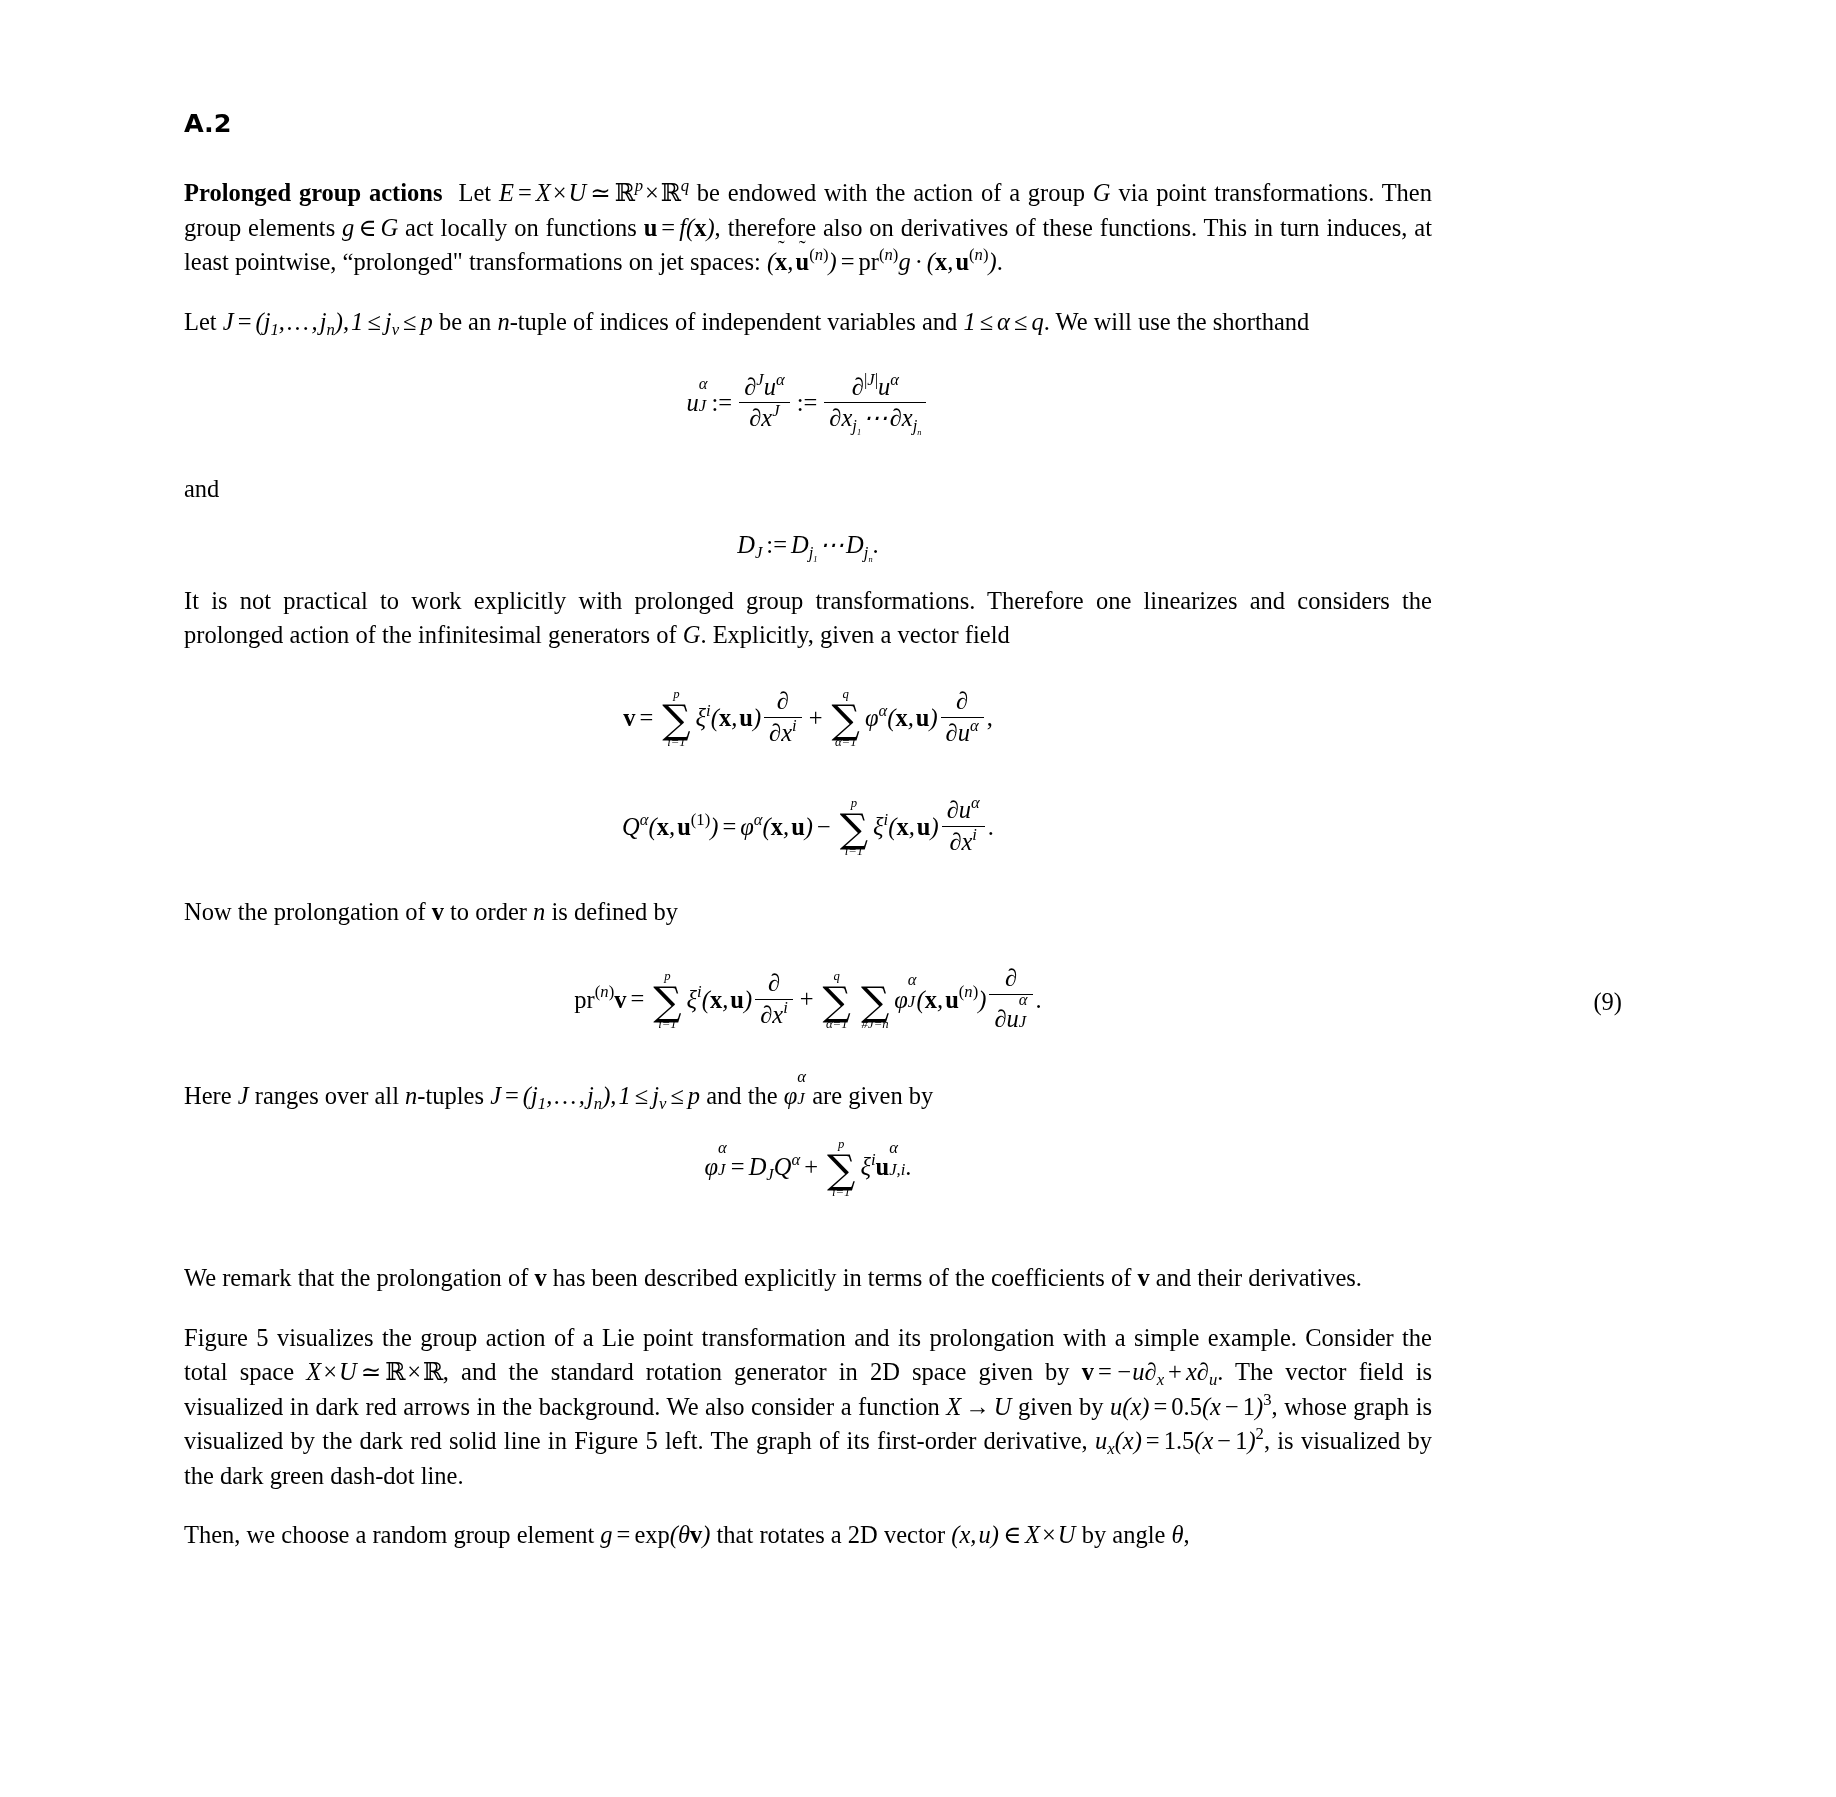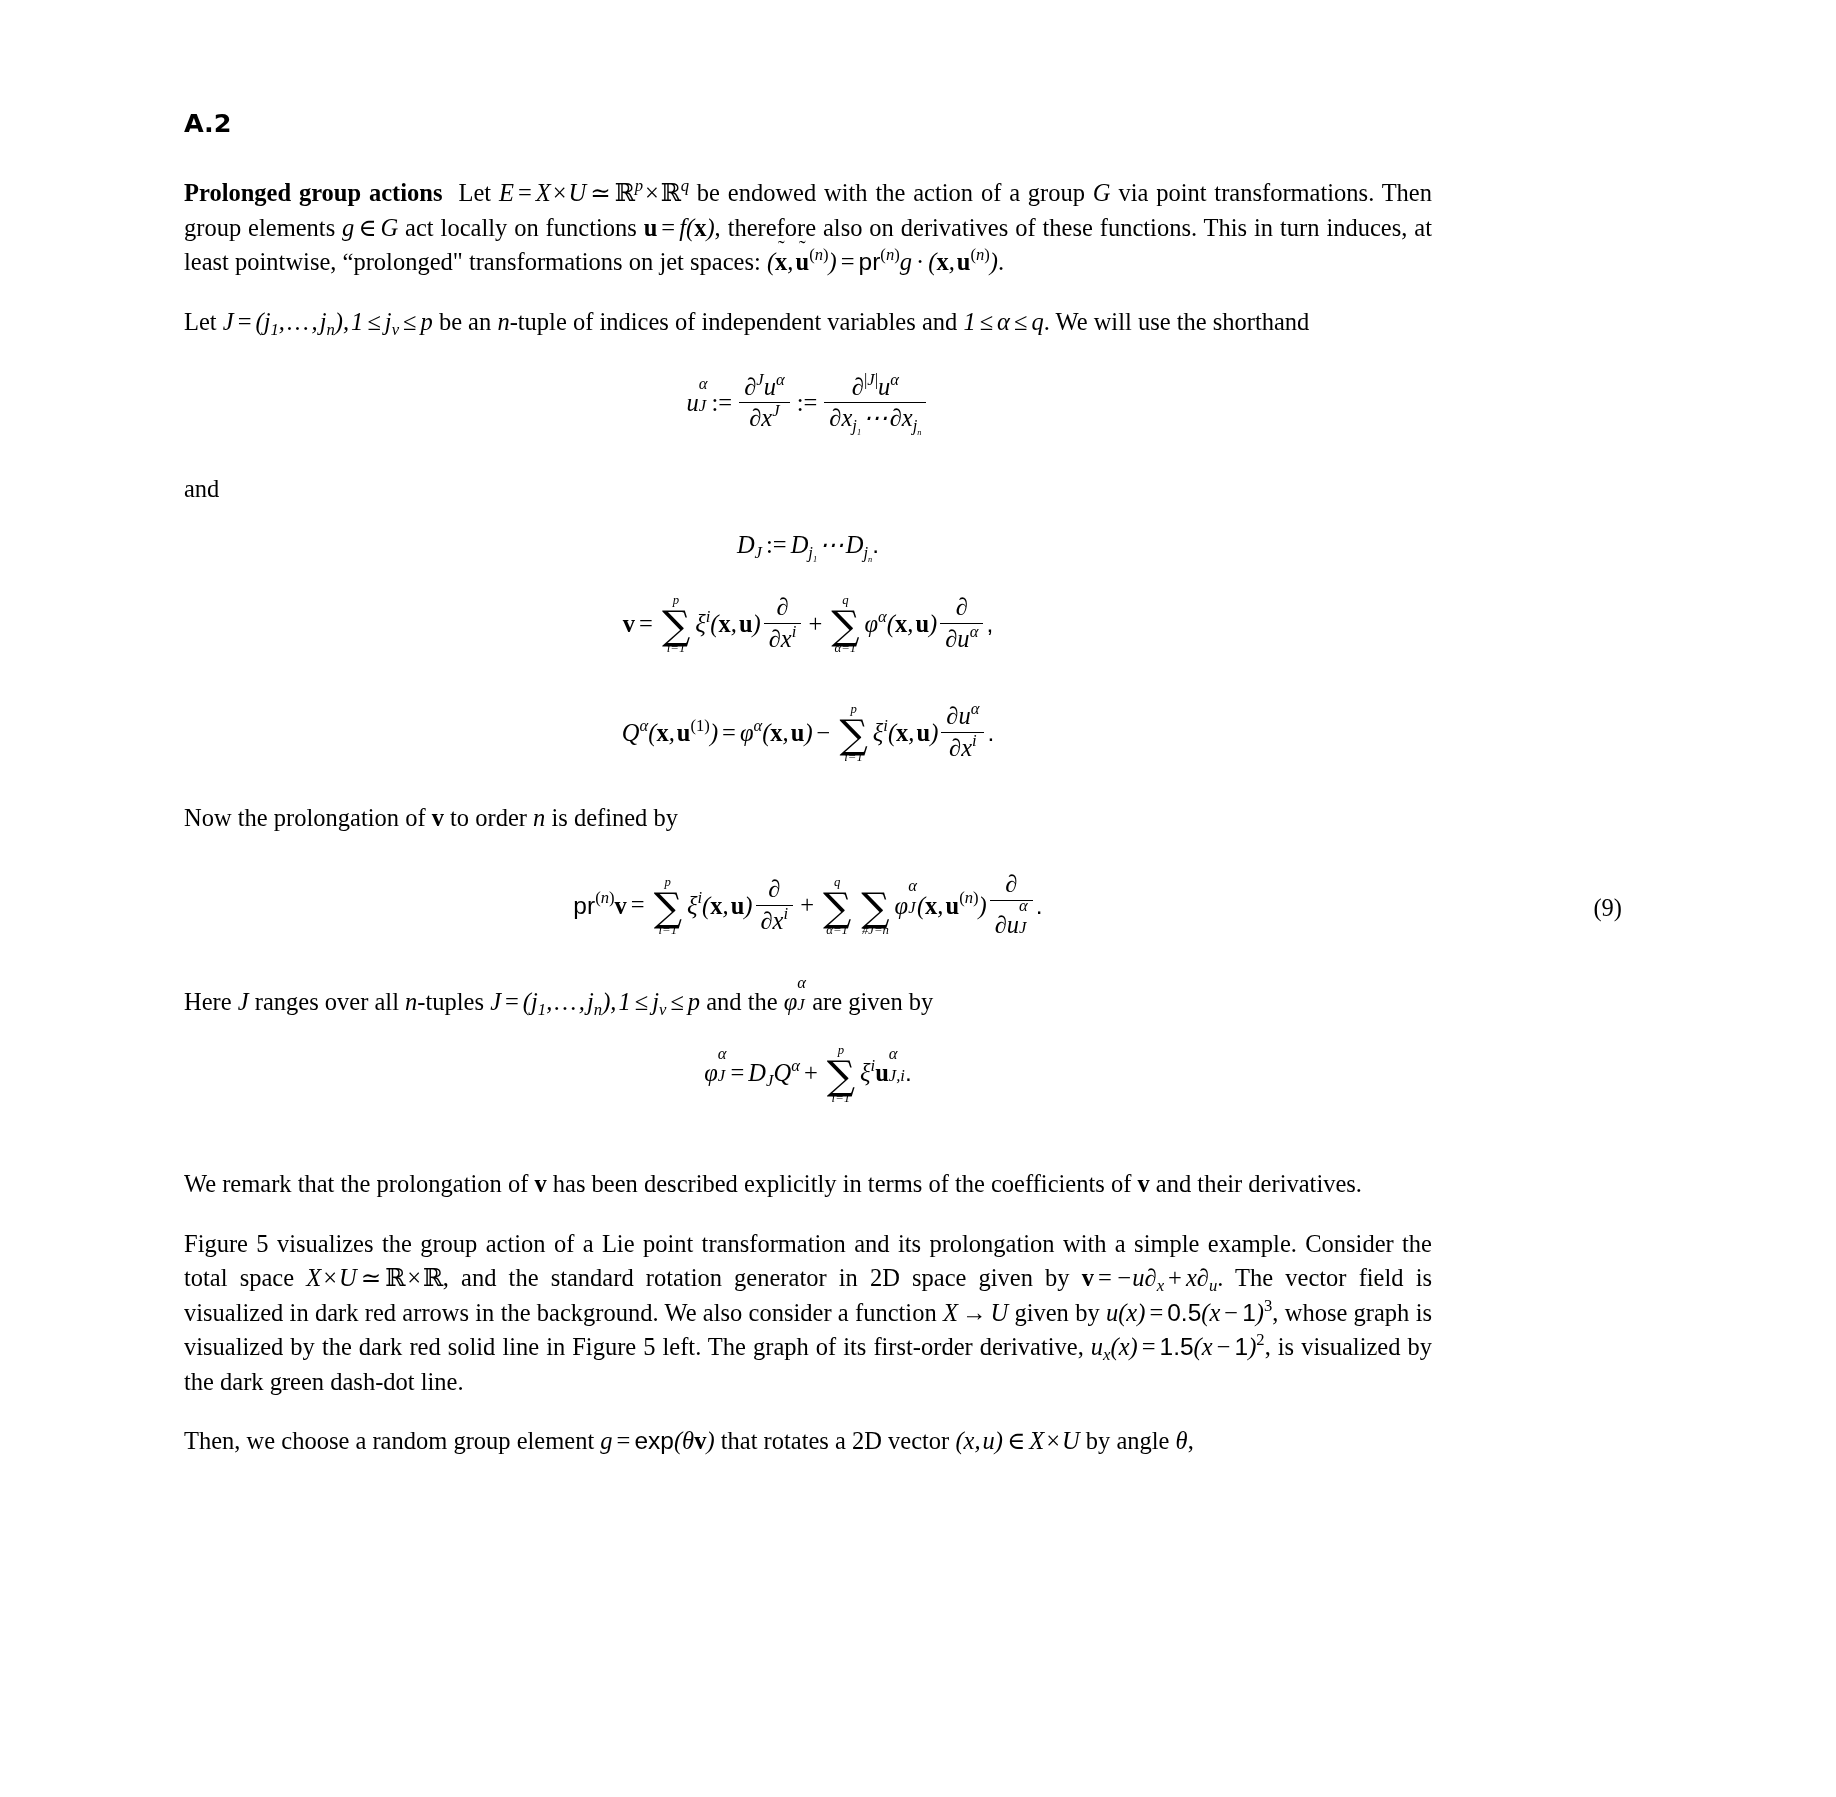--- a/index.html
+++ b/index.html
@@ -41,21 +41,21 @@
     text-justify: inter-word;
     margin: 0 0 25px 0;
     hyphens: none;
   }
   p.nogap { margin-bottom: 0; }
   .runin { font-weight: bold; }
   .runin-gap { display: inline-block; width: 16px; }
 
   
   .m  { font-family: "Liberation Serif", "DejaVu Serif", serif; font-style: italic; }
-  .mr { font-family: Liberation Sans, sans-serif; font-style: normal; }
+  .mr { font-family: Liberation Serif, serif; font-style: normal; }
   .mb { font-family: "Liberation Serif", "DejaVu Serif", serif; font-weight: bold; font-style: normal; }
   .op { font-style: normal; padding: 0 4px; }
   .opn { font-style: normal; padding: 0 2px; }
   sup.s, sub.s {
     font-size: 0.68em;
     line-height: 0;
     font-style: italic;
   }
   sup.s { vertical-align: 0.62em; }
   sub.s { vertical-align: -0.28em; }
@@ -166,20 +166,23 @@
   <p class="body nogap">
     <span>and</span>
   </p>
 
   <div class="display">
     <span class="display-inner m">
       D<sub class="s">J</sub><span class="op">:=</span>D<sub class="s">j<sub class="tiny">1</sub></sub> ⋯ D<sub class="s">j<sub class="tiny">n</sub></sub><span class="mr">.</span>
     </span>
   </div>
 
+  <p class="body">
+    <span>It is not practical to work explicitly with prolonged group transformations. Therefore one linearizes and considers the prolonged action of the infinitesimal generators of </span><span class="m">G</span><span>. Explicitly, given a vector field</span>
+  </p>
 
   <div class="display">
     <span class="display-inner m">
       <span class="mb">v</span><span class="op">=</span><span class="bigop"><span class="lim up">p</span><span class="sym">∑</span><span class="lim dn">i=1</span></span>ξ<sup class="s">i</sup>(<span class="mb">x</span>, <span class="mb">u</span>)<span class="frac"><span class="nu">∂</span><span class="de">∂x<sup class="s">i</sup></span></span><span class="op">+</span><span class="bigop"><span class="lim up">q</span><span class="sym">∑</span><span class="lim dn">α=1</span></span>φ<sup class="s">α</sup>(<span class="mb">x</span>, <span class="mb">u</span>)<span class="frac"><span class="nu">∂</span><span class="de">∂u<sup class="s">α</sup></span></span><span class="mr">,</span>
     </span>
   </div>
 
 
   <div class="display">
     <span class="display-inner m">

